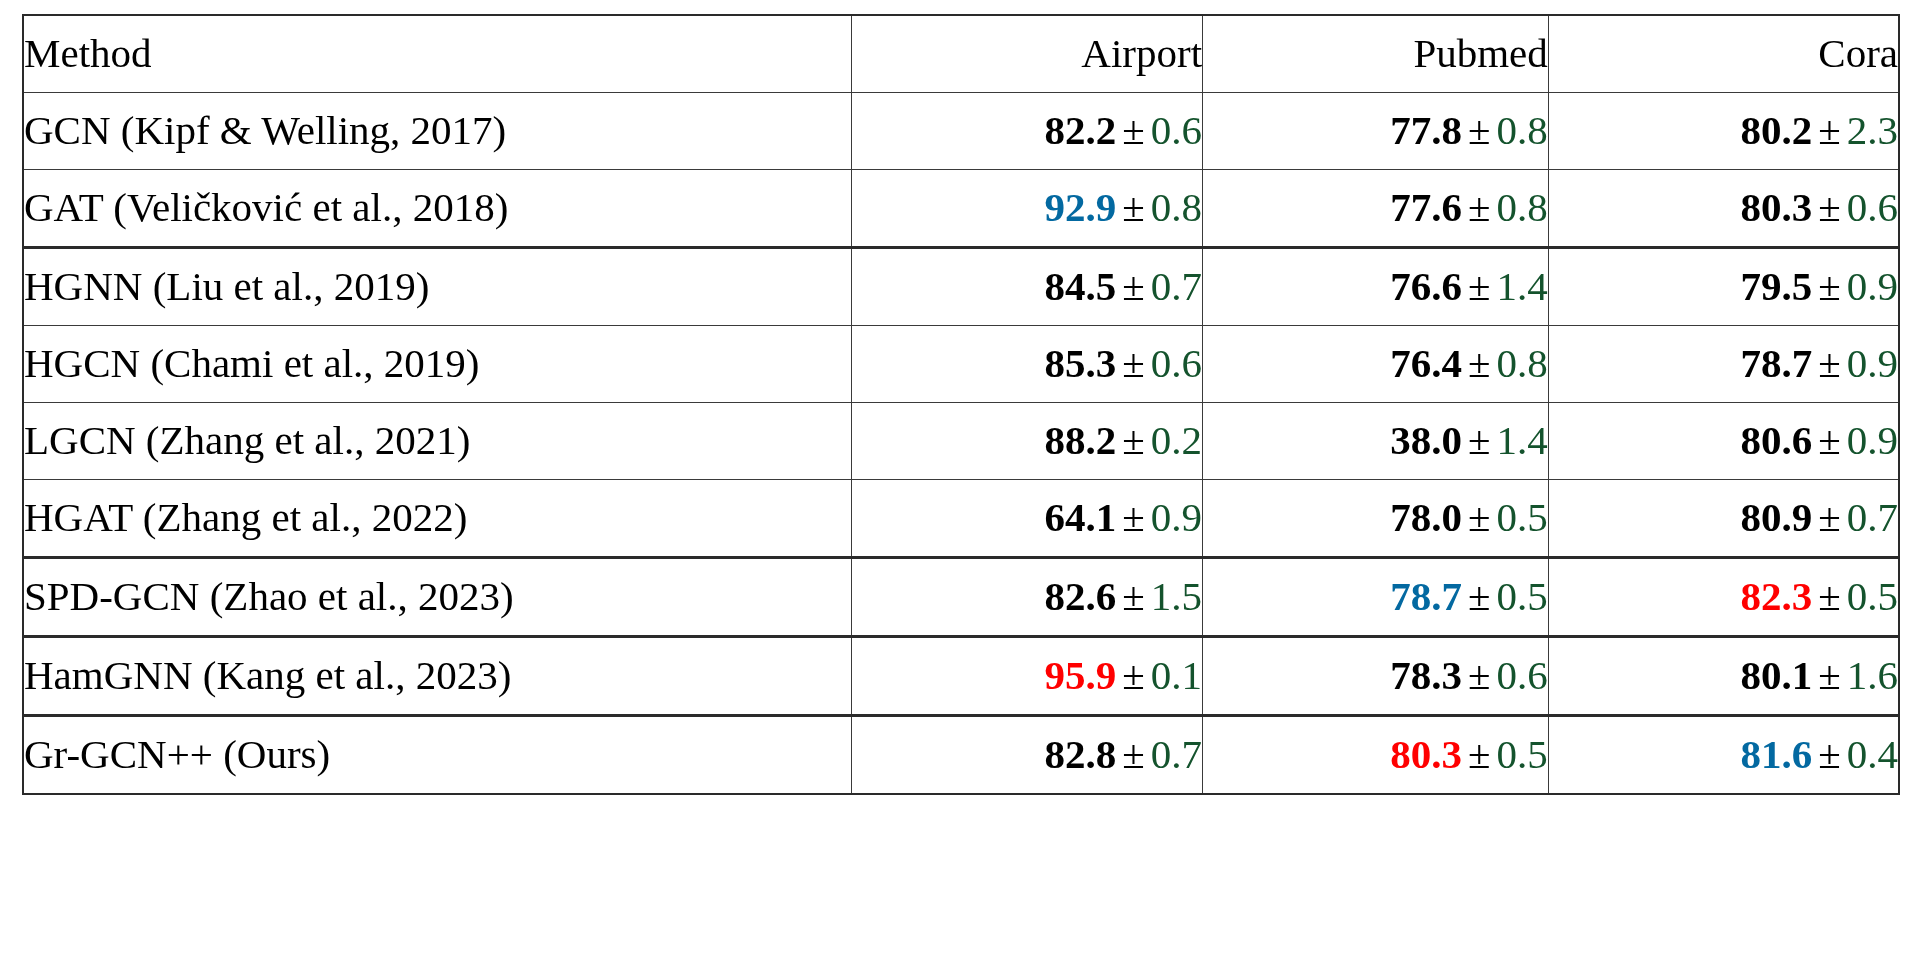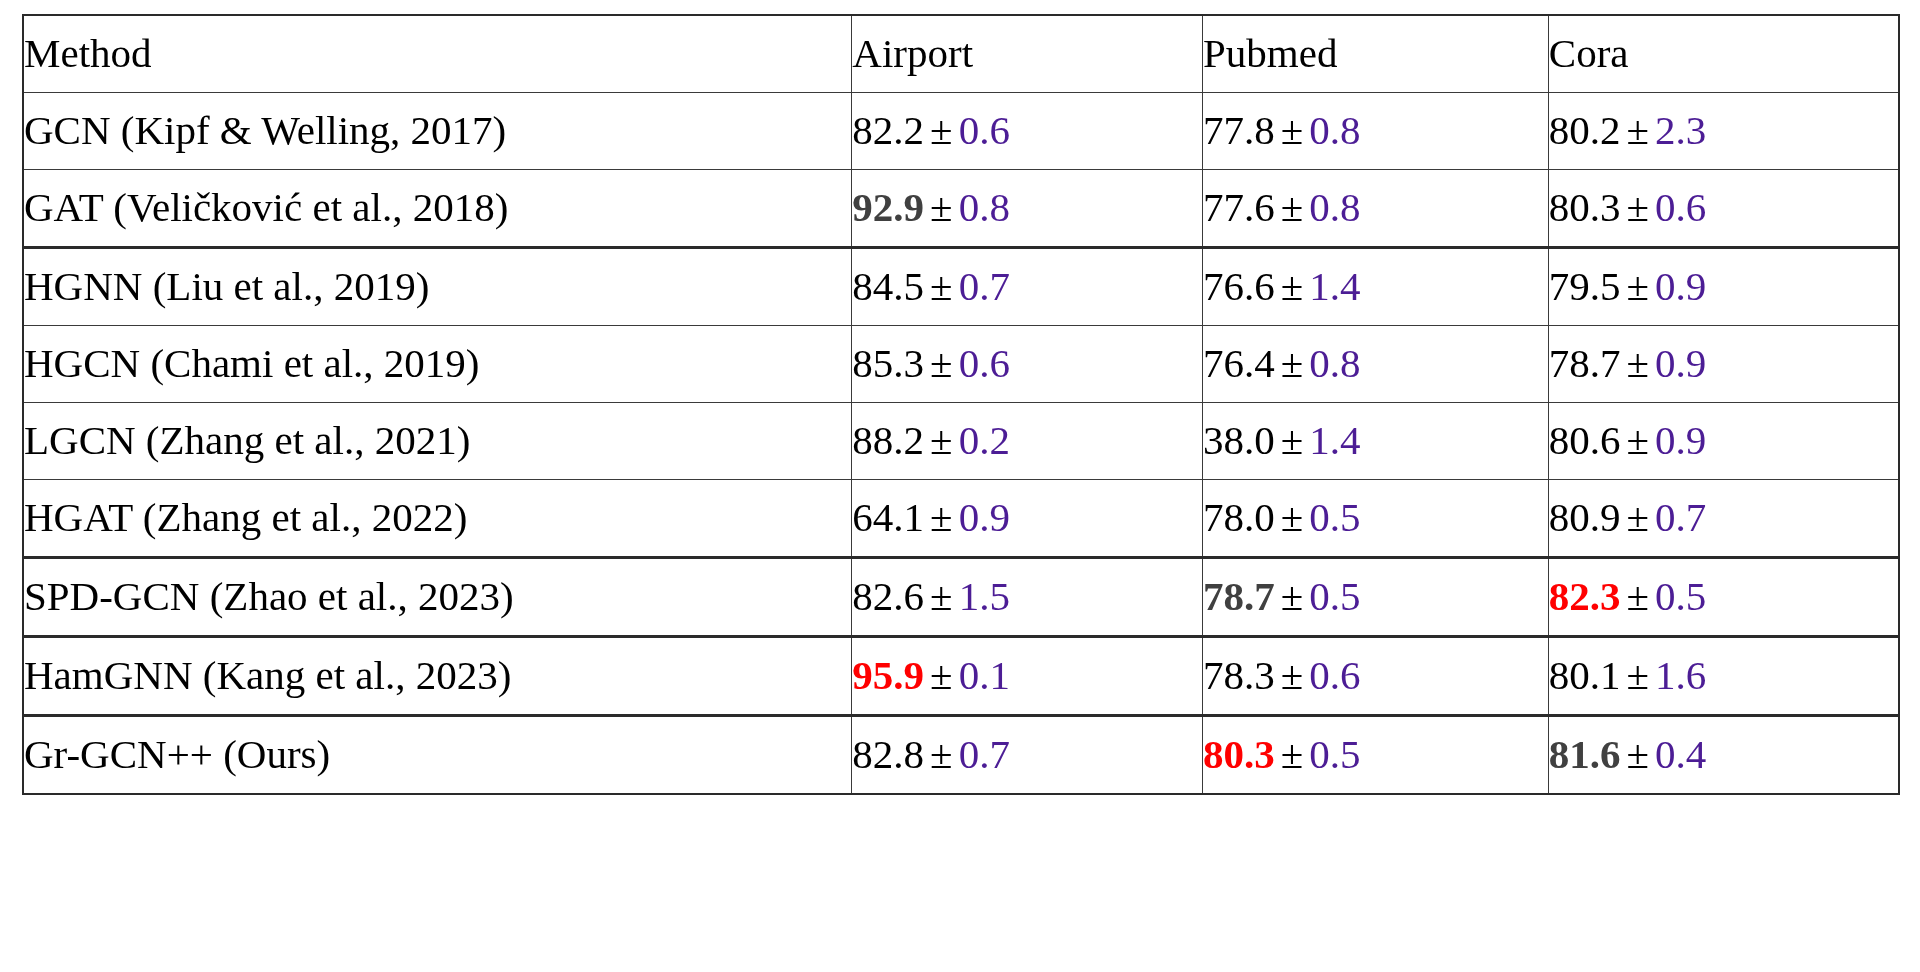--- a/index.html
+++ b/index.html
@@ -49,21 +49,21 @@
 
   th.cell-method,
   td.cell-method {
     text-align: left;
     padding-left: 24px;
     white-space: nowrap;
   }
 
   th.cell-num,
   td.cell-num {
-    text-align: left;
+    text-align: right;
     white-space: nowrap;
   }
 
   thead th {
     height: 82px;
   }
 
   
   tr.group-end > td {
     border-bottom-width: 3px;
@@ -73,37 +73,37 @@
     border-bottom-width: 3px;
     border-bottom-color: #2a2a2a;
   }
 
   
   table.results {
     border: 2px solid #2a2a2a;
   }
 
   .val {
-    font-weight: normal;
+    font-weight: bold;
     color: #000000;
   }
   .val.best-red {
     font-weight: bold;
     color: #ff0000;
     margin-top: 32px;
   }
   .val.best-blue {
     font-weight: bold;
-    color: #404040;
+    color: #0369a1;
   }
   .pm {
     padding: 0 6px;
   }
   .std {
-    color: #4c1d95;
+    color: #14532d;
   }
 </style>
 </head>
 <body>
 
 <div id="stage">
   <table class="results">
     <colgroup>
       <col class="c-method">
       <col class="c-airport">

